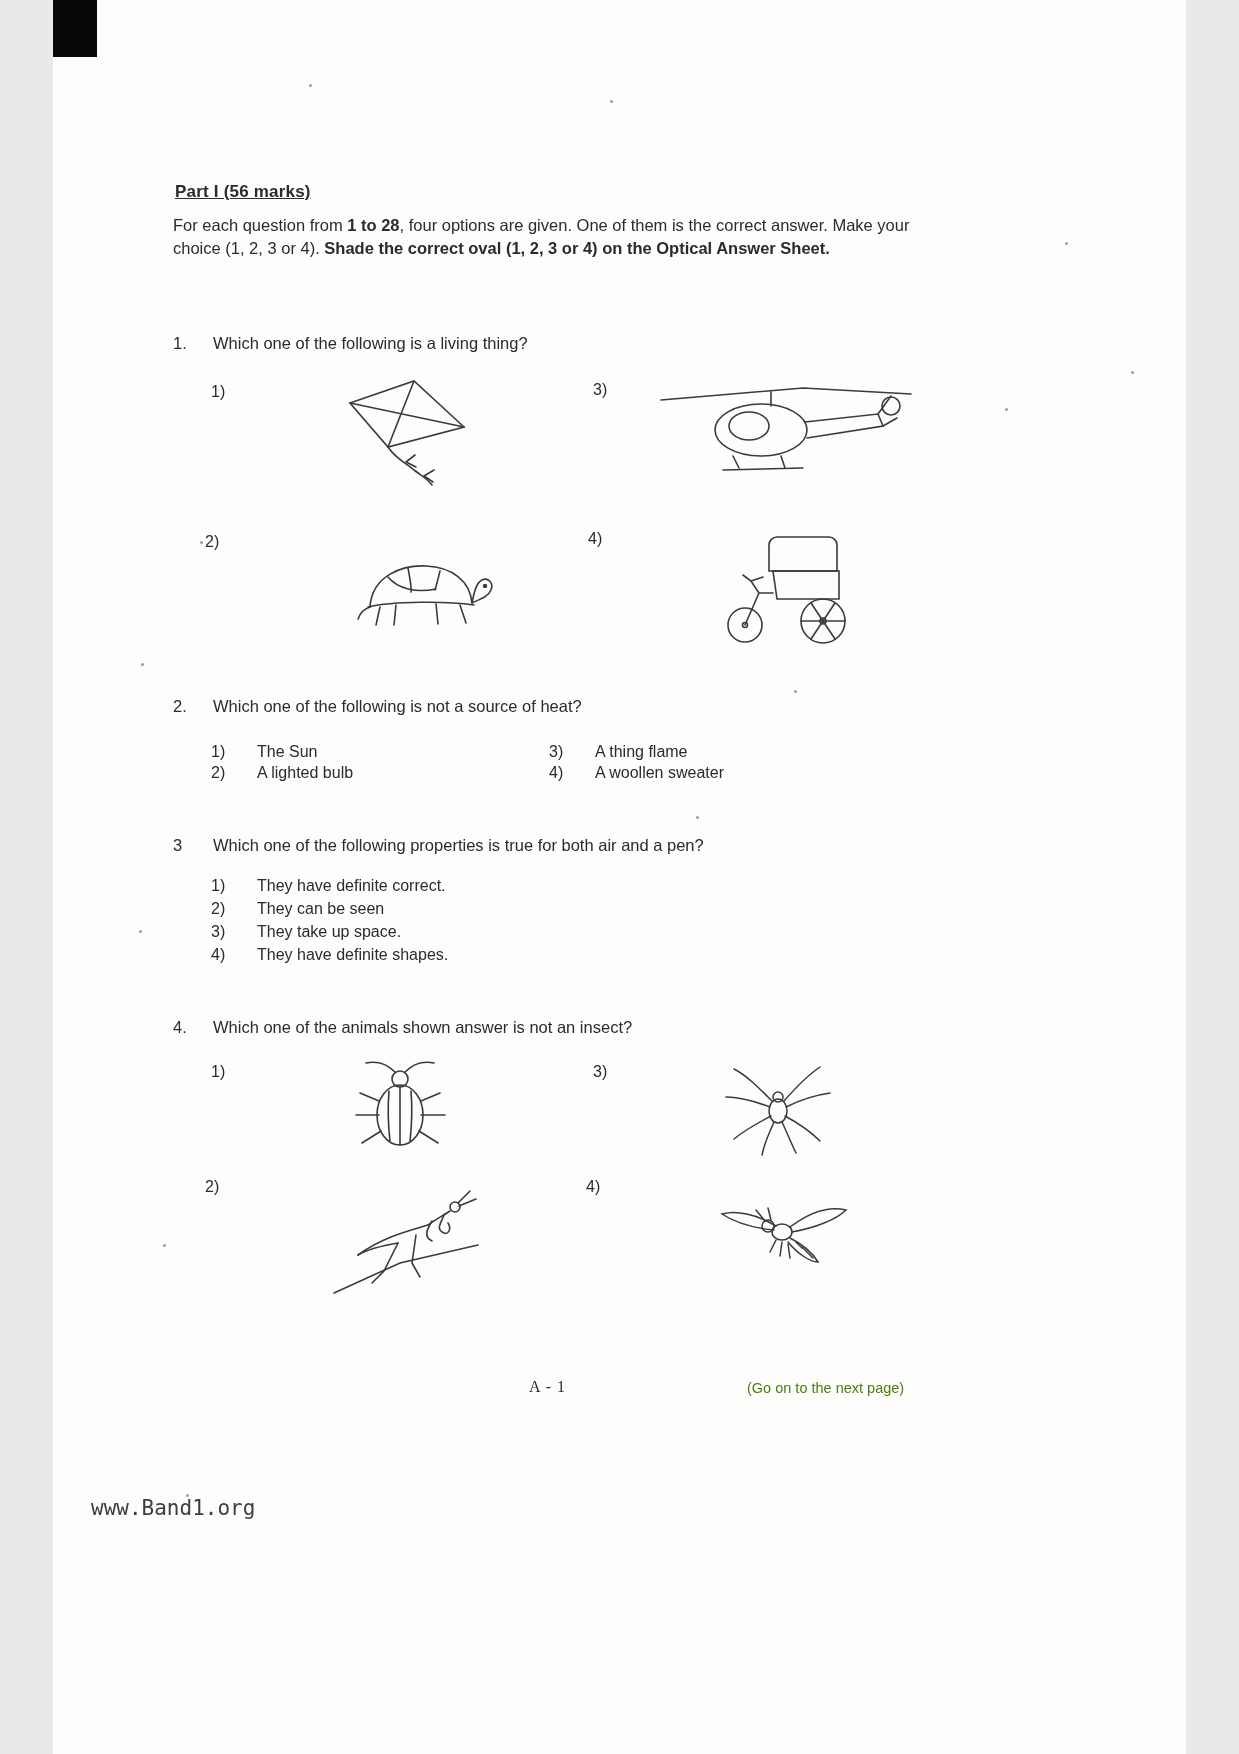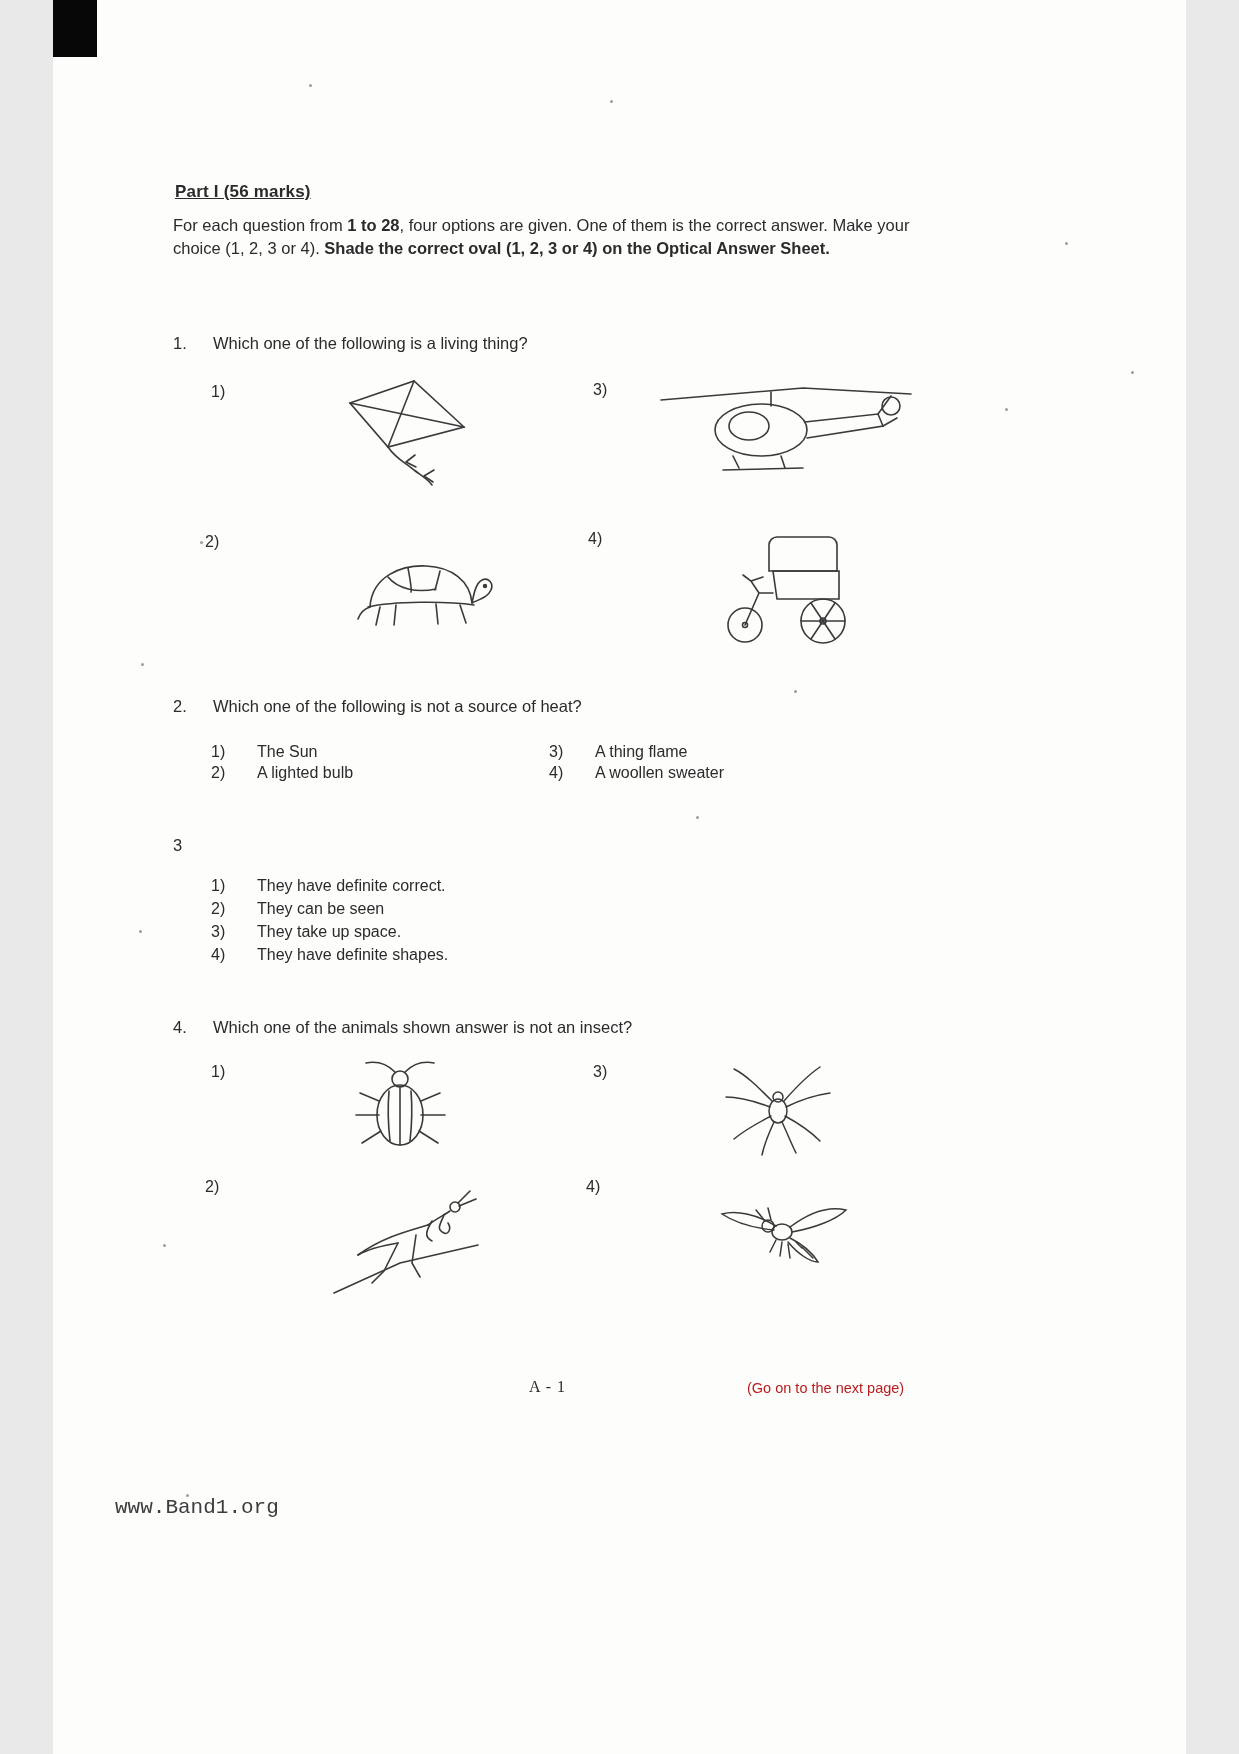--- a/index.html
+++ b/index.html
@@ -39,21 +39,21 @@
   }
   .opt-list {
     display: grid;
     grid-template-columns: 46px auto;
     row-gap: 5px;
     font-size: 16px;
   }
   .sketch svg { display: block; }
   .sketch { color: #3a3a3a; }
   .footer-page { font-size: 16px; letter-spacing: 1px; }
-  .footer-next { font-size: 14.5px; color: #b91c1c; }
+  .footer-next { font-size: 14.5px; color: #4d7c0f; }
   .watermark {
     font-family: "DejaVu Sans Mono", monospace;
     font-size: 21px;
     color: #3d3d3d;
   }
   .speck {
     width: 3px; height: 3px;
     border-radius: 50%;
     background: #6a6a6a;
     opacity: .65;
@@ -159,20 +159,21 @@
     <span>3)</span>
     <span>A thing flame</span>
     <span>2)</span>
     <span>A lighted bulb</span>
     <span>4)</span>
     <span>A woollen sweater</span>
   </div>
 
   <div class="abs q-line" style="left:120px; top:836px; width:780px;">
     <span class="q-num">3</span>
+    <span class="q-text">Which one of the following properties is true for both air and a pen?</span>
   </div>
 
   <div class="abs opt-list" style="left:158px; top:877px; width:520px;">
     <span>1)</span>
     <span>They have definite correct.</span>
     <span>2)</span>
     <span>They can be seen</span>
     <span>3)</span>
     <span>They take up space.</span>
     <span>4)</span>
@@ -241,15 +242,15 @@
         <path d="M74,46 C86,52 96,60 102,70 C94,70 82,62 72,50"></path>
         <path d="M80,50 L86,56 M86,55 L92,61 M92,61 L97,66"></path>
         <path d="M60,48 L54,60 M66,50 L64,64 M72,52 L74,66"></path>
       </g>
     </svg>
   </span>
 
   <div class="abs footer-page" style="left:476px; top:1378px;font-family:Liberation Serif, serif;">A - 1</div>
   <div class="abs footer-next" style="left:694px; top:1380px;">(Go on to the next page)</div>
 
-  <div class="abs watermark" style="left:62px; top:1496px;font-family:Liberation Mono, monospace;">www.Band1.org</div>
+  <div class="abs watermark" style="left:38px; top:1496px;">www.Band1.org</div>
 
 </div>
 
 </body></html>

